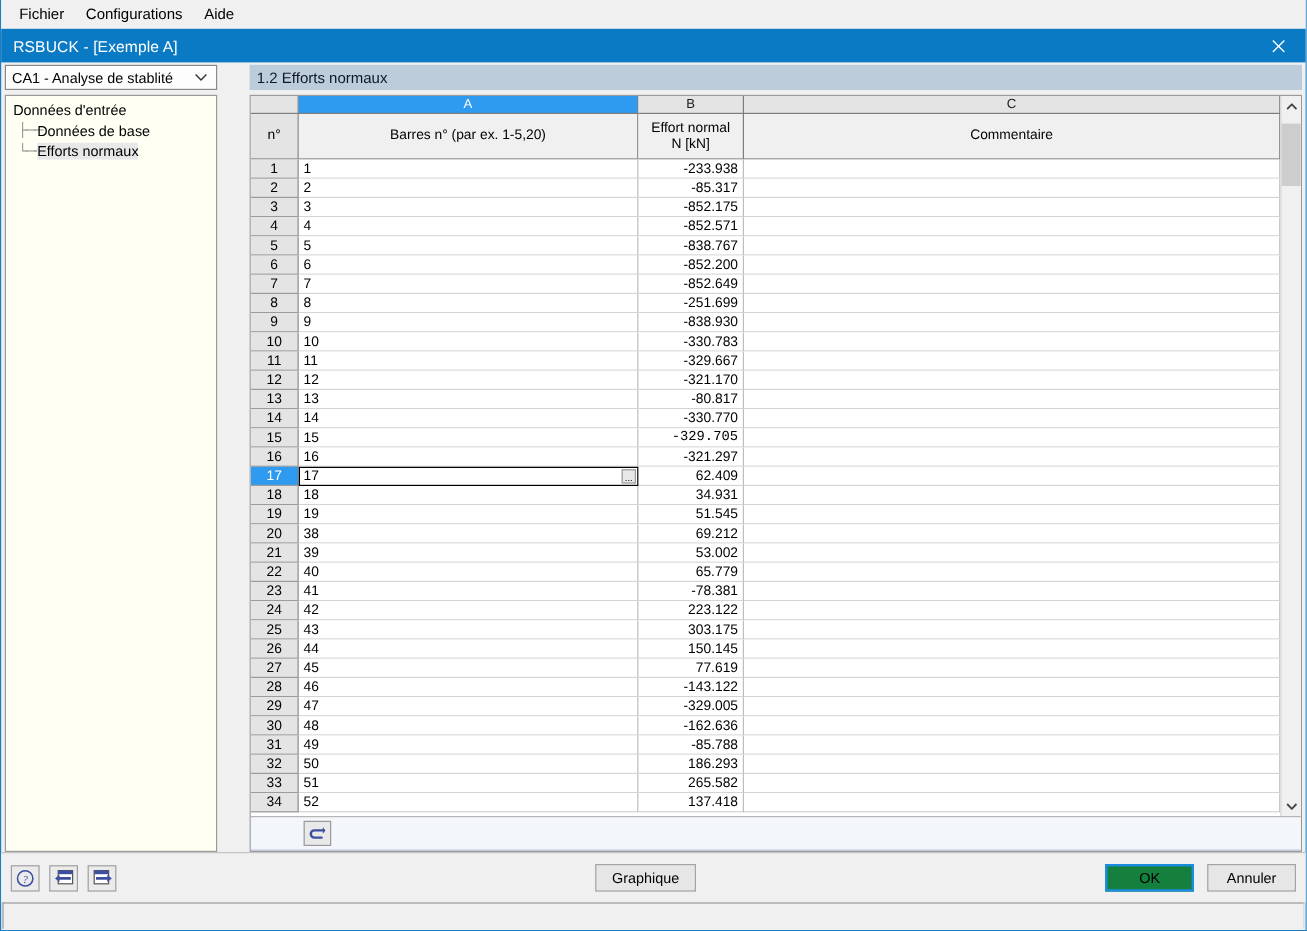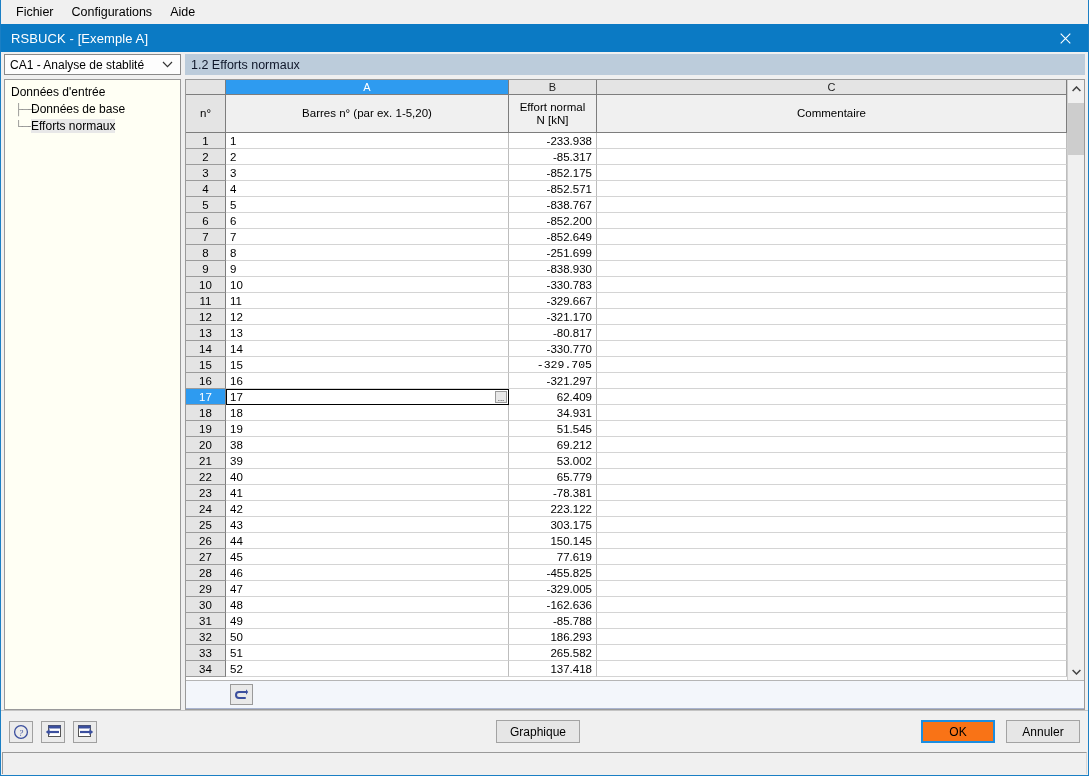--- a/index.html
+++ b/index.html
@@ -55,20 +55,21 @@
     color: #000;
     cursor: default;
   }
   
   #body {
     flex: 1;
     display: flex;
     flex-direction: row;
     padding: 0;
     min-height: 0;
+    gap: 23px;
   }
   
   #leftpanel {
     width: 182px;
     flex: 0 0 182px;
     display: flex;
     flex-direction: column;
     padding: 2px 2px 0 3px;
   }
   #combo {
@@ -330,21 +331,21 @@
     border: 1px solid #a3a3a3;
     background: #e6e6e6;
     font-family: "Liberation Sans", sans-serif;
     font-size: 12px;
     color: #000;
     display: flex; align-items: center; justify-content: center;
     cursor: default;
   }
   .btn.primary {
     border: 2px solid #1b8de0;
-    background: #f97316;
+    background: #15803d;
   }
   #bottombar .gap1 { width: 72px; }
   #bottombar .gap2 { flex: 1; }
   #bottombar .btn + .btn { margin-left: 11px; }
   #bottombar .center-grp { display: flex; }
   
   #statusbar {
     height: 22px;
     flex: 0 0 22px;
     background: #f0f0f0;
@@ -589,21 +590,21 @@
                 </div>
                 <div class="row">
                   <div class="c-num" style="width: 40px;">27</div>
                   <div class="c-a" style="width: 283px;">45</div>
                   <div class="c-b" style="width: 88px;">77.619</div>
                   <div class="c-c" style="flex: 1 1 0%;"></div>
                 </div>
                 <div class="row">
                   <div class="c-num" style="width: 40px;">28</div>
                   <div class="c-a" style="width: 283px;">46</div>
-                  <div class="c-b" style="width: 88px;">-455.825</div>
+                  <div class="c-b" style="width: 88px;">-143.122</div>
                   <div class="c-c" style="flex: 1 1 0%;"></div>
                 </div>
                 <div class="row">
                   <div class="c-num" style="width: 40px;">29</div>
                   <div class="c-a" style="width: 283px;">47</div>
                   <div class="c-b" style="width: 88px;">-329.005</div>
                   <div class="c-c" style="flex: 1 1 0%;"></div>
                 </div>
                 <div class="row">
                   <div class="c-num" style="width: 40px;">30</div>

